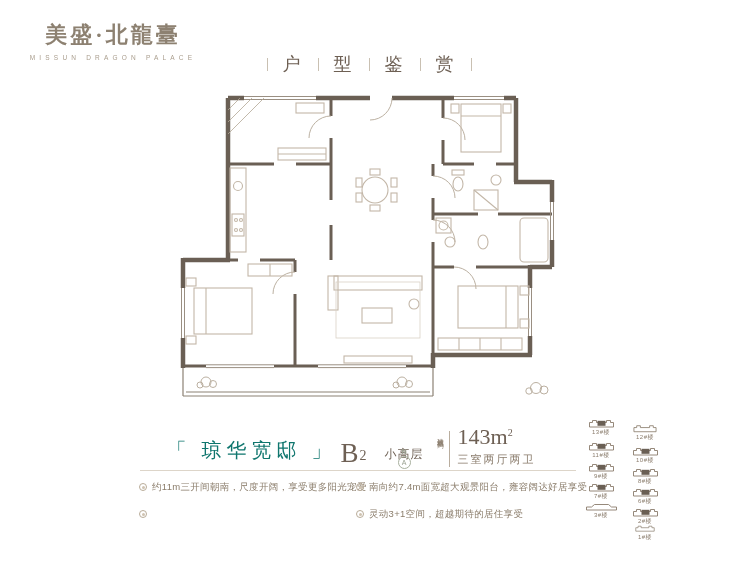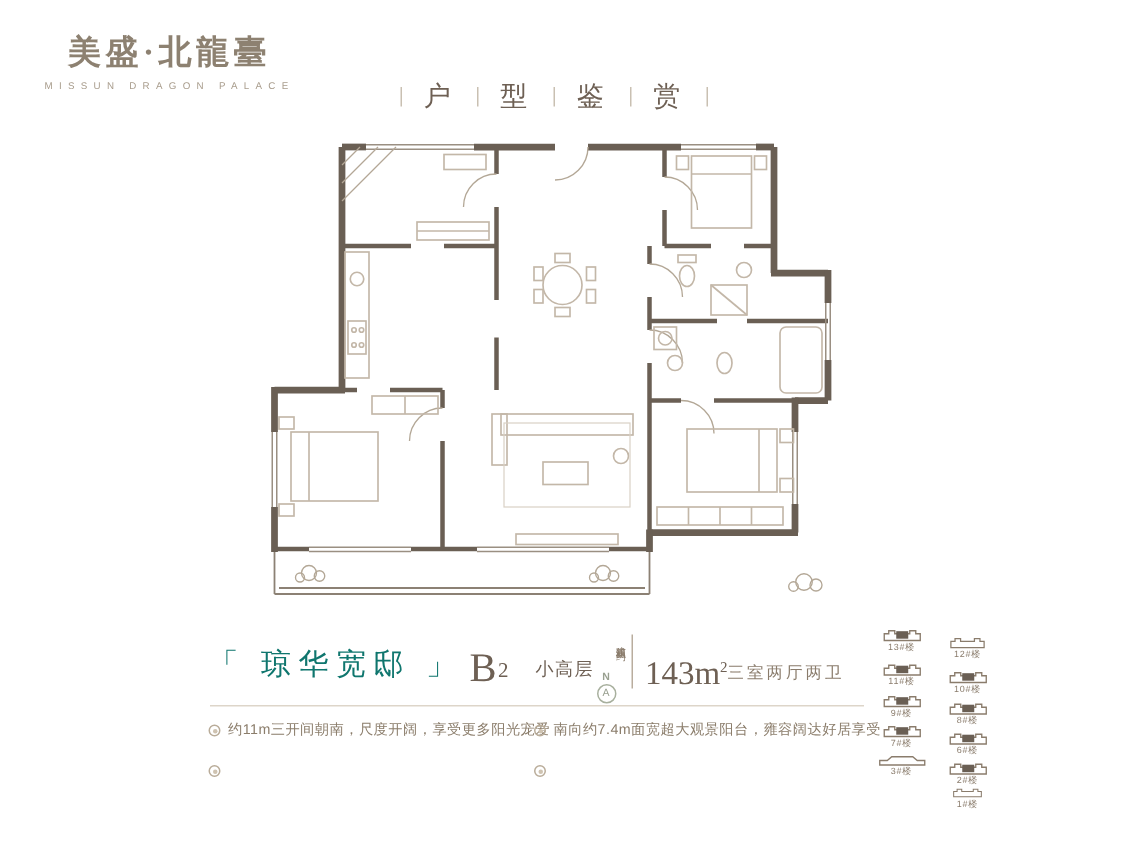--- a/index.html
+++ b/index.html
@@ -37,21 +37,21 @@
   }
   .unit-model{display:flex;align-items:flex-end;margin-left:4px;padding-bottom:3px;}
   .unit-model .b{font-family:"Liberation Serif","DejaVu Serif",serif;font-size:27px;line-height:22px;color:#6e6054;}
   .unit-model .b2{font-family:"Liberation Serif","DejaVu Serif",serif;font-size:14px;color:#6e6054;margin-left:1px;}
   .unit-model .suffix{font-size:12px;color:#6e6054;letter-spacing:1px;margin-left:18px;padding-bottom:1px;}
   .area-label{
     writing-mode:vertical-rl;text-orientation:upright;font-size:6.5px;line-height:7px;
     color:#8a7c6c;margin-left:14px;height:34px;letter-spacing:1px;
   }
   .vdiv{width:1px;height:36px;background:#b9ad9e;margin:0 8px 0 4px;}
-  .area-group{display:flex;justify-content:space-between;}
+  .area-group{display:flex;flex-direction:column;justify-content:space-between;}
   .area-value{
     font-family:"Liberation Serif","DejaVu Serif",serif;font-size:22px;line-height:20px;color:#6e6054;
   }
   .area-value sup{font-size:10px;}
   .unit-rooms{font-size:11px;letter-spacing:2px;color:#8a7c6c;margin-top:5px;white-space:nowrap;font-family:Liberation Serif, serif;}
   
   .compass{position:absolute;left:393px;top:448px;width:22px;text-align:center;color:#99a090;}
   .compass .n{font-size:7px;line-height:7px;font-weight:bold;}
   .compass .ring{
     width:11px;height:11px;border:1px solid #a8b09e;border-radius:50%;
@@ -320,20 +320,21 @@
     </div>
     <div class="feature">
       <span class="bullet"></span>
       <span>南向约7.4m面宽超大观景阳台，雍容阔达好居享受</span>
     </div>
     <div class="feature">
       <span class="bullet"></span>
     </div>
     <div class="feature">
       <span class="bullet"></span>
+      <span>灵动3+1空间，超越期待的居住享受</span>
     </div>
   </div>
 
   <div class="siteplan">
 
     <div class="bldg filled" style="left:0;top:0">
       <svg width="27" height="9" viewBox="0 0 26 9">
           <path d="M1 3.5 H4 V1.5 H8 V3.5 H18 V1.5 H22 V3.5 H25 V8 H1 Z" fill="none" stroke="#8a7c6c" stroke-width="0.9"></path>
           <rect class="fillrect" x="9" y="1.8" width="8" height="5" fill="#6a5f54"></rect>
         </svg>

